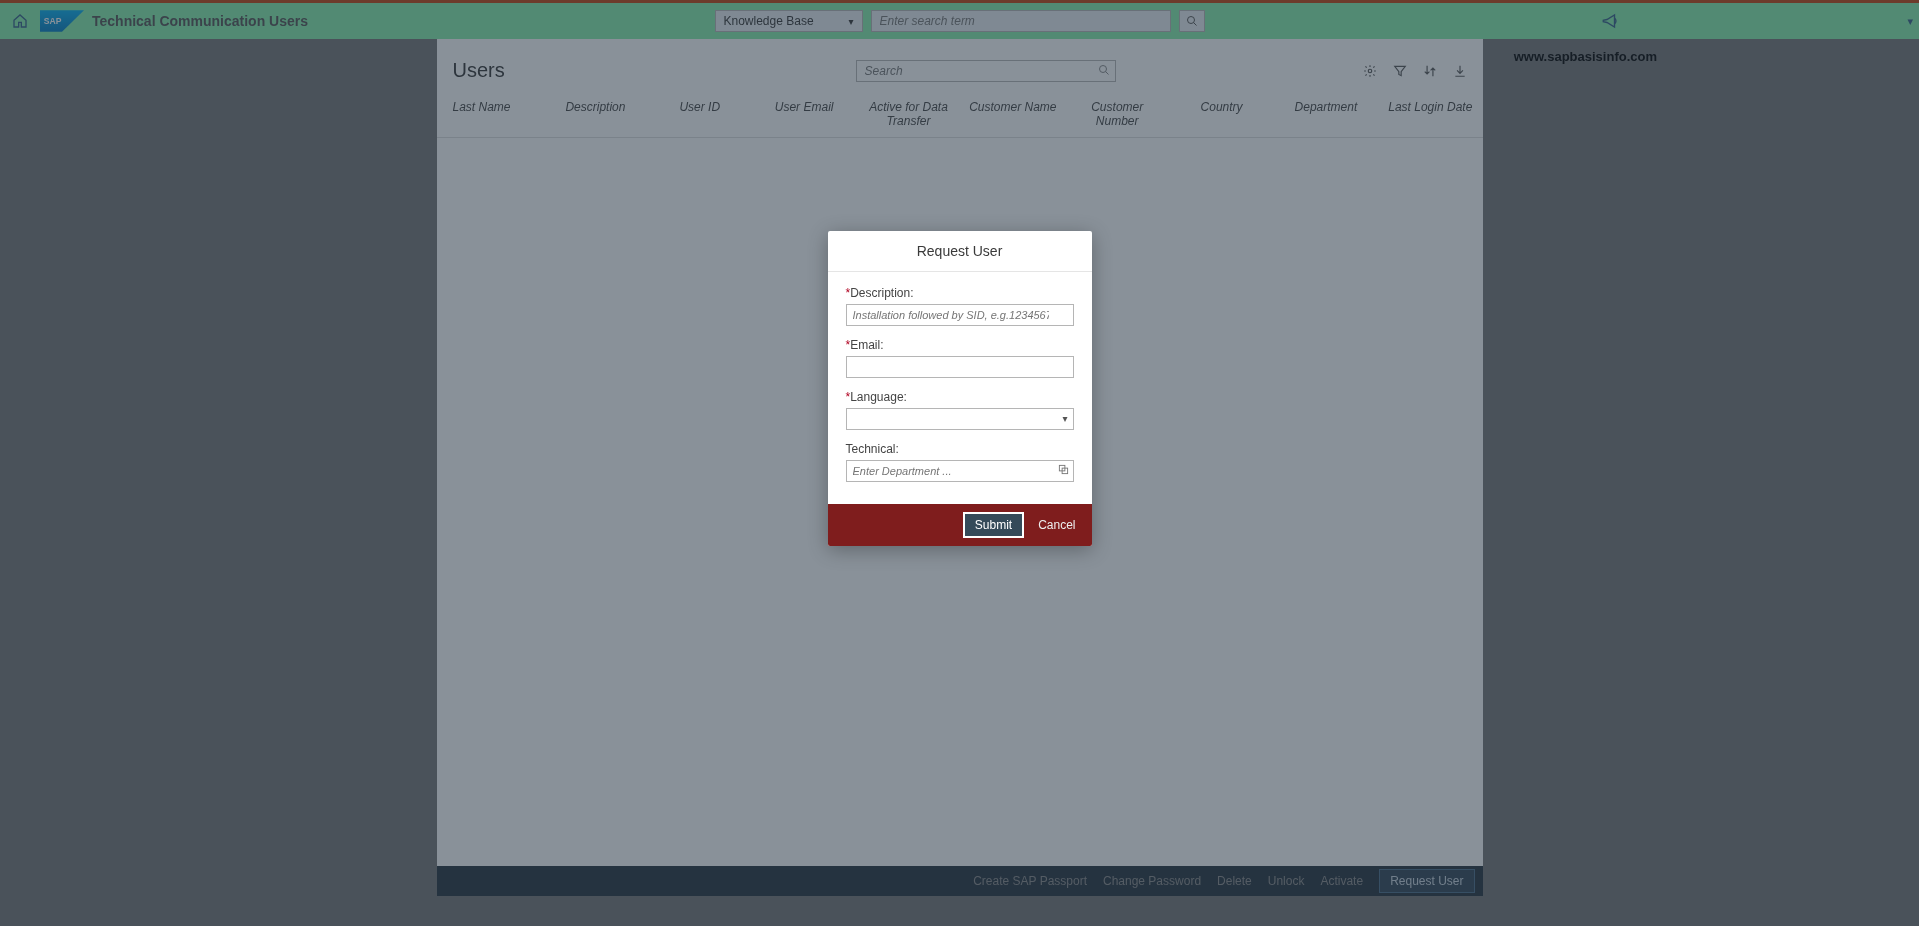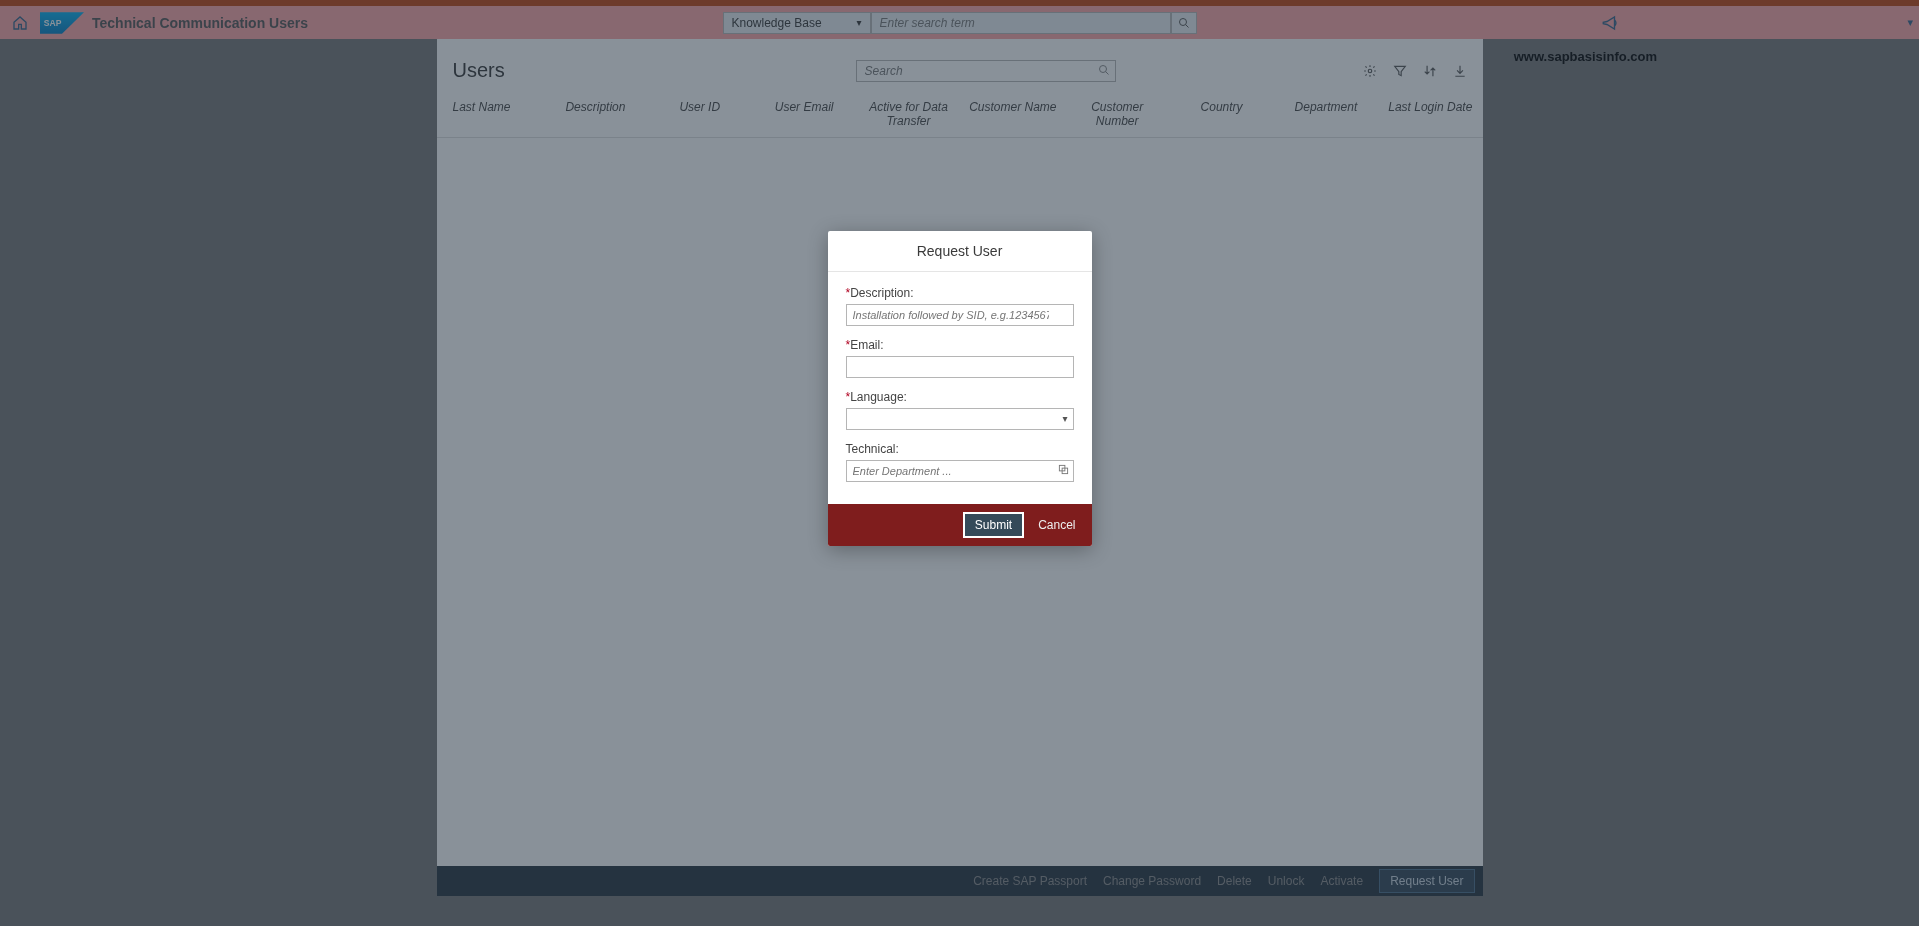--- a/index.html
+++ b/index.html
@@ -1,31 +1,31 @@
 <!DOCTYPE html>
 <html><head>
 <meta charset="utf-8">
 <style>
   * { box-sizing: border-box; margin: 0; padding: 0; font-family: Arial, Helvetica, sans-serif; }
   body { background: #2b3b4a; width: 1919px; height: 926px; position: relative; overflow: hidden; }
   
   
   .top-header {
     height: 39px;
-    background: #fca5a5;
-    border-top: 6px solid #c2410c;
+    background: #86efac;
+    border-top: 3px solid #c2410c;
     display: flex;
     align-items: center;
     padding: 0 8px;
     position: relative;
   }
   .home-btn { width: 24px; height: 24px; display:flex; align-items:center; justify-content:center; color:#346187; margin-right:8px; cursor:pointer;}
   .sap-logo { width: 44px; height: 22px; margin-right: 8px; }
   .app-title { color: #535353; font-size: 14px; font-weight: bold; }
-  .header-center { position:absolute; left:50%; transform:translateX(-50%); display:flex; align-items:flex-start; gap:0;}
+  .header-center { position:absolute; left:50%; transform:translateX(-50%); display:flex; align-items:flex-start; gap:8px;}
   .kb-select { display:flex; align-items:center; justify-content:space-between; border:1px solid #b5b5b5; background:#e9eef1; height:22px; width:148px; padding:0 8px; font-size:12px; color:#333; }
   .search-term { border:1px solid #b5b5b5; background:#e9eef1; height:22px; width:300px; padding:0 8px; font-size:12px; font-style:italic; color:#777; }
   .search-btn { border:1px solid #b5b5b5; background:#e9eef1; height:22px; width:26px; display:flex; align-items:center; justify-content:center; color:#555; }
   .announce-icon { position:absolute; right:300px; color:#346187; }
   .header-expand { position:absolute; right:6px; color:#346187; font-size:11px;}
   
   .page-body { background:#737373; height: calc(100% - 39px); display:flex; justify-content:center; position:relative;}
   .watermark { position:absolute; top:10px; right:262px; color:#000; font-size:13px; font-weight:bold; z-index:5;}
   
   .content-panel { width:1046px; background:#fff; height: calc(100% - 30px); position:relative; display:flex; flex-direction:column;}

